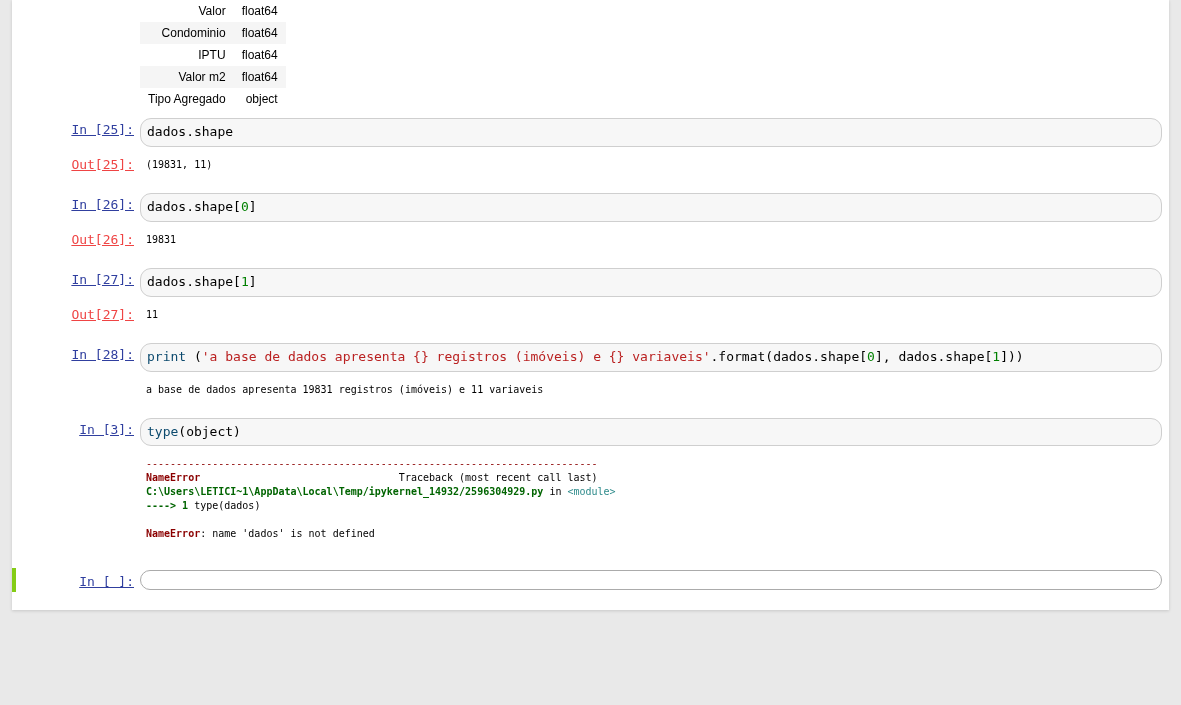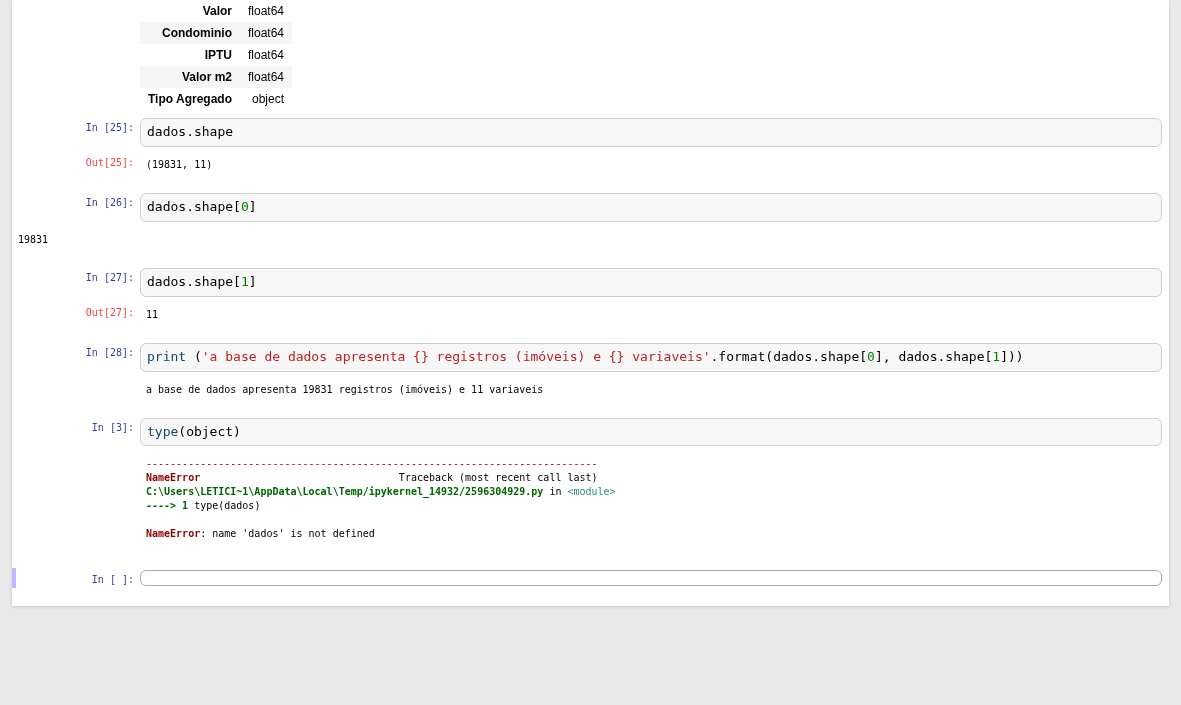--- a/index.html
+++ b/index.html
@@ -20,68 +20,69 @@
   .cell {
     display: flex;
     padding: 2px 7px 2px 0;
     margin: 2px 0;
   }
   .prompt-area {
     flex: 0 0 128px;
     text-align: right;
     padding: 4px 6px 0 0;
     font-family: "Menlo", "Consolas", "DejaVu Sans Mono", monospace;
-    font-size: 10px;
+    font-size: 13px;
     line-height: 1.2;
     min-width: 128px;
+    text-decoration: underline;
   }
   .prompt-in { color: #303F9F; }
   .prompt-out { color: #ef4444; }
   .input-area {
     flex: 1;
     background: #f7f7f7;
     border: 1px solid #cfcfcf;
-    border-radius: 6px;
+    border-radius: 11px;
     padding: 5px 6px;
     font-family: "Menlo", "Consolas", "DejaVu Sans Mono", monospace;
     font-size: 13px;
     line-height: 1.3;
     white-space: pre;
     overflow-x: auto;
     min-height: 16px;
   }
   .output-area {
     flex: 1;
     padding: 5px 6px;
     font-family: "Menlo", "Consolas", "DejaVu Sans Mono", monospace;
     font-size: 10px;
     line-height: 1.4;
     white-space: pre-wrap;
   }
   .cell.active {
-    border-left: 4px solid #c4b5fd;
+    border-left: 4px solid #84cc16;
     padding-left: 0;
   }
   .cell.active .prompt-area { flex: 0 0 124px; min-width: 124px; }
   .cell.active .input-area {
     border: 1px solid #ababab;
     background: #fff;
   }
 
   
   .dtype-table {
     border-collapse: collapse;
     font-family: "Helvetica Neue", Helvetica, Arial, sans-serif;
   }
   .dtype-table th, .dtype-table td {
     padding: 4px 8px;
     text-align: right;
     font-size: 12px;
   }
-  .dtype-table th { font-weight: bold; margin-left: 16px; }
+  .dtype-table th { font-weight: normal; margin-left: 16px; }
   .dtype-table tr:nth-child(even) { background: #f5f5f5; }
   .dtype-table tr:nth-child(odd) { background: #ffffff; }
   .dtype-cell { padding-left: 128px; padding-top: 0; padding-bottom: 4px;}
 
   
   .py-builtin { color: #0c4a6e; }
   .py-str { color: #BA2121; }
   .py-num { color: #008000; }
 
   .err-dash { color: #8B0000; font-weight: normal; }
@@ -134,20 +135,21 @@
     <div class="output-area">(19831, 11)</div>
   </div>
 
   <div class="gap"></div>
 
   <div class="cell">
     <div class="prompt-area prompt-in">In [26]:</div>
     <div class="input-area"><span>dados.shape[</span><span class="py-num">0</span><span>]</span></div>
   </div>
   <div class="cell">
+    <div class="prompt-area prompt-out">Out[26]:</div>
     <div class="output-area">19831</div>
   </div>
 
   <div class="gap"></div>
 
   <div class="cell">
     <div class="prompt-area prompt-in">In [27]:</div>
     <div class="input-area"><span>dados.shape[</span><span class="py-num">1</span><span>]</span></div>
   </div>
   <div class="cell">

